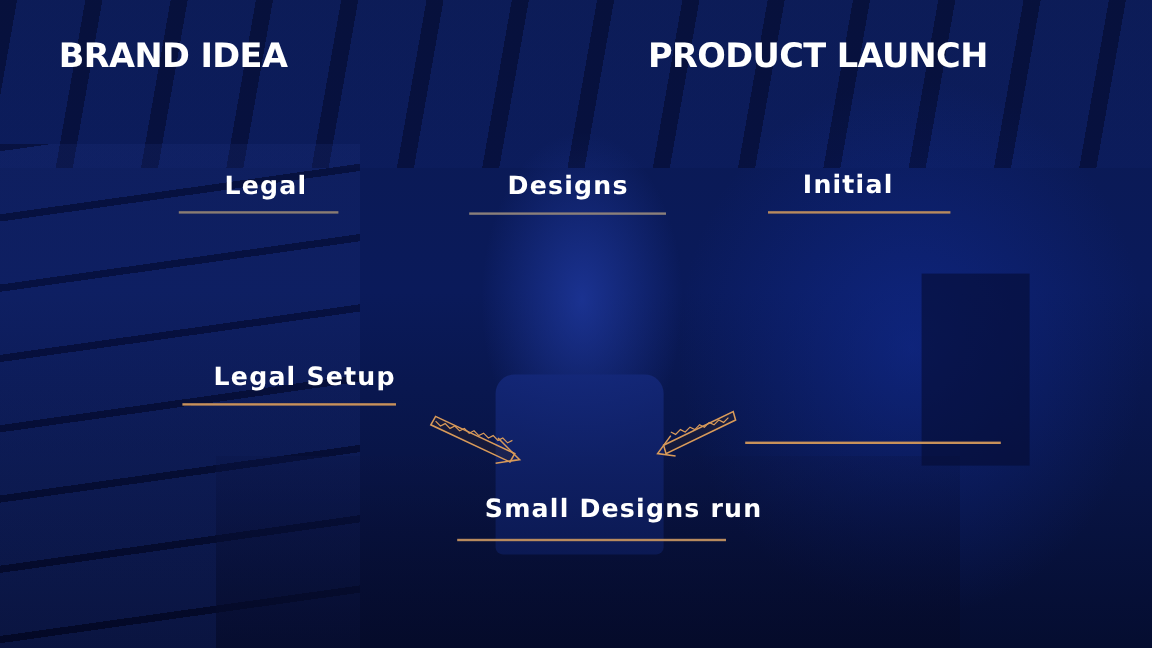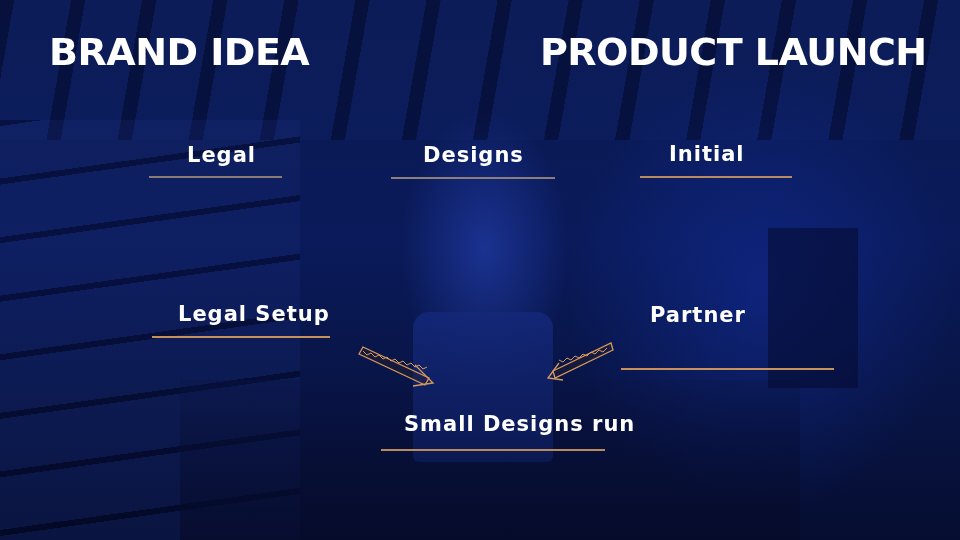--- a/index.html
+++ b/index.html
@@ -13,21 +13,21 @@
         linear-gradient(180deg, #0b1a52 0%, #0a1a5a 45%, #081444 75%, #050d30 100%); }
     .shelf-left { position:absolute; left:0; top:120px; width:300px; height:420px;
       background: repeating-linear-gradient(172deg, rgba(0,0,20,0.45) 0 6px, rgba(30,50,130,0.25) 6px 58px); opacity:.8; }
     .ceiling { position:absolute; left:0; top:0; width:960px; height:140px;
       background: repeating-linear-gradient(100deg, rgba(0,0,20,0.35) 0 14px, rgba(20,40,120,0.15) 14px 70px); }
     .road { position:absolute; left:180px; top:380px; width:620px; height:160px;
       background: linear-gradient(180deg, rgba(10,20,70,0.3), rgba(5,10,40,0.7)); }
     .van { position:absolute; left:413px; top:312px; width:140px; height:150px; border-radius:16px 16px 6px 6px;
       background: linear-gradient(180deg, #14287a, #0c1b58); opacity:.85; }
     .door { position:absolute; left:768px; top:228px; width:90px; height:160px; background: rgba(5,12,50,0.6); }
-    .title { position:absolute; top:30px; font-weight:bold; font-size:38px; letter-spacing:-0.5px; }
+    .title { position:absolute; top:30px; font-weight:bold; font-size:28px; letter-spacing:-0.5px; }
     .label { position:absolute; font-weight:bold; font-size:21px; letter-spacing:1px; line-height:31px; }
     .line { position:absolute; height:2px; }
     .arrow { position:absolute; }
   </style>
 </head>
 <body>
 
 <div class="bg"></div>
 <div class="ceiling"></div>
 <div class="shelf-left"></div>
@@ -44,21 +44,20 @@
 <div class="label" style="left:423px; top:140px;">Designs</div>
 <div class="line" style="left:391px; top:177px; width:164px; background:#8a7f7a;"></div>
 
 <div class="label" style="left:669px; top:139px;">Initial</div>
 <div class="line" style="left:640px; top:176px; width:152px; background:#b88a5e;"></div>
 
 <div class="label" style="left:178px; top:299px;text-align:right;">Legal Setup</div>
 <div class="line" style="left:152px; top:336px; width:178px; background:#c8915a;"></div>
 
 <div class="label" style="left:650px; top:300px;">
-  <div>Partner</div>
 </div>
 <div class="line" style="left:621px; top:368px; width:213px; background:#c8915a;"></div>
 
 <div class="label" style="left:404px; top:409px;">Small Designs run</div>
 <div class="line" style="left:381px; top:449px; width:224px; background:#b88a5e;"></div>
 
 <svg class="arrow" style="left:355px; top:345px;" width="85" height="45" viewBox="0 0 85 45">
   <g stroke="#d89a5a" stroke-width="1.3" fill="none">
     <polygon points="4,9 8,2 74,33 70,40" fill="rgba(60,40,20,0.25)"></polygon>
     <path d="M8,6 L12,10 L16,8 L20,12 L24,10 L28,14 L32,12 L36,16 L40,14 L44,18 L48,16 L52,20 L56,18 L60,22 L64,20 L68,24 L72,22" stroke-width="1"></path>

